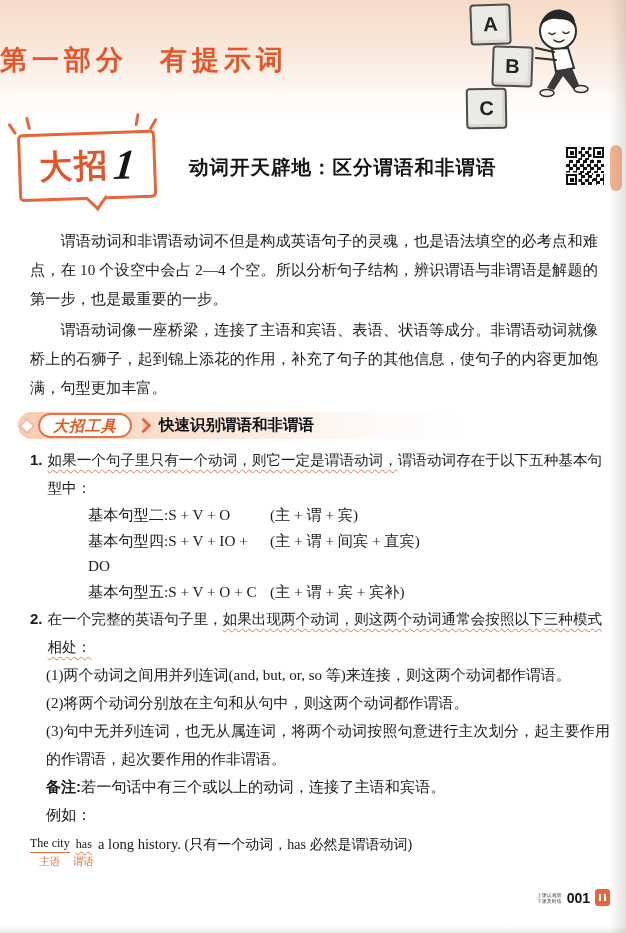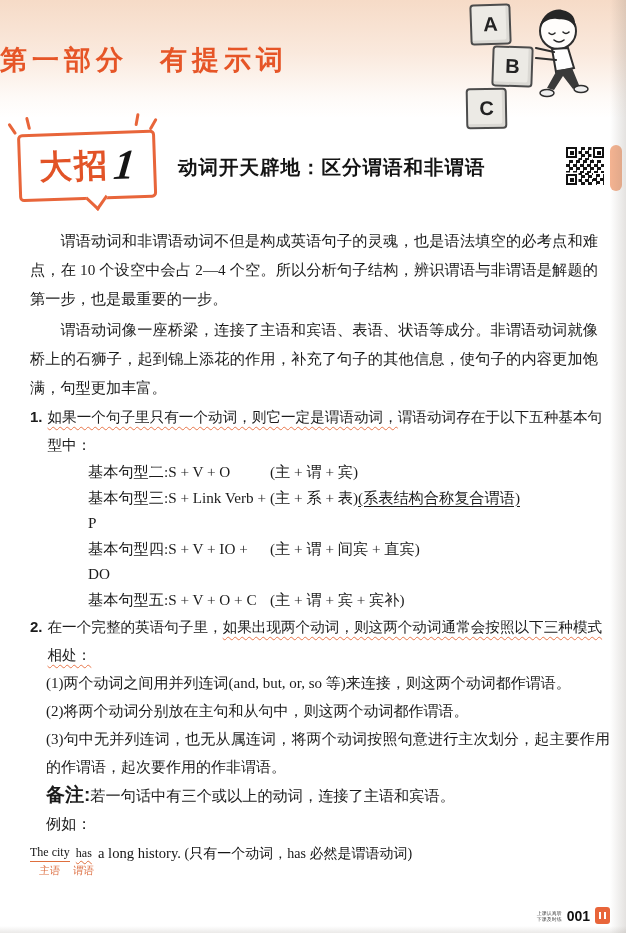--- a/index.html
+++ b/index.html
@@ -35,21 +35,21 @@
         background:#fff;border-right:3px solid #e8653a;border-bottom:3px solid #e8653a;
         transform:rotate(45deg) skewX(8deg);}
   .badge-text{font-weight:900;font-size:33px;color:#e25327;letter-spacing:2px;line-height:1;}
   .badge-num{font-family:"Liberation Serif",serif;font-style:italic;font-weight:700;font-size:42px;
         color:#151515;line-height:1;transform:skewX(-8deg);}
   .dash{position:absolute;width:3px;height:13px;background:#e8653a;border-radius:2px;}
   .d1{left:-6px;top:-12px;transform:rotate(-32deg);}
   .d2{left:10px;top:-17px;transform:rotate(-12deg);}
   .d3{right:10px;top:-17px;transform:rotate(12deg);}
   .d4{right:-6px;top:-12px;transform:rotate(32deg);}
-  .lesson-title{position:absolute;left:178px;top:32px;margin:0;
+  .lesson-title{position:absolute;left:189px;top:32px;margin:0;
         font-family:"Liberation Sans",sans-serif;font-weight:700;font-size:19.5px;color:#141414;
         letter-spacing:1px;}
   .qr{position:absolute;right:22px;top:25px;width:38px;height:38px;background:#fff;}
   .qr .nz{position:absolute;background:repeating-conic-gradient(#161616 0% 25%,#fff 0% 50%) 0 0/7px 7px;}
   .nz1{left:12px;top:0;width:15px;height:38px;}
   .nz2{left:0;top:13px;width:38px;height:13px;}
   .nz3{left:27px;top:27px;width:11px;height:11px;}
   .qr .f{position:absolute;width:11px;height:11px;background:#fff;border:2px solid #111;
         box-sizing:border-box;box-shadow:0 0 0 1.5px #fff;}
   .qr .f::after{content:"";position:absolute;inset:1.5px;background:#111;}
@@ -75,36 +75,36 @@
   
   .rule{display:flex;margin:1px 16px 0 30px;font-size:14.6px;line-height:28px;}
   .rule .num{font-family:"Liberation Sans",sans-serif;font-weight:700;font-size:15px;margin-right:5px;flex:none;}
   .wavy{text-decoration:underline;text-decoration-style:wavy;text-decoration-color:#e8764a;
         text-decoration-thickness:1px;text-underline-offset:4px;}
   .pattern-row{display:flex;margin-left:88px;font-size:15.2px;line-height:25.5px;}
   .pat-left{width:182px;flex:none;}
   .p-extra{text-decoration:underline;text-underline-offset:3px;}
   .sub{margin:0 16px 0 46px;font-size:15px;line-height:28px;text-align:justify;}
   .remark{margin-left:46px;font-size:15.2px;line-height:28px;}
-  .remark .rl{font-family:"Liberation Sans",sans-serif;font-weight:700;font-size:19px;}
+  .remark .rl{font-family:"Liberation Sans",sans-serif;font-weight:700;font-size:15px;}
   .ex-label{margin-left:46px;font-size:15.2px;line-height:28px;}
 
   
   .ex{margin:0 20px 3px 30px;font-size:14.6px;line-height:30px;color:#151515;}
   .tok{display:inline-block;vertical-align:-16px;text-align:center;line-height:normal;}
   .tok .en{display:block;font-size:12px;line-height:17px;}
   .u-s .en{border-bottom:1.5px solid #df6f3e;}
   .u-w .en{text-decoration:underline;text-decoration-style:wavy;text-decoration-color:#df6f3e;
         text-decoration-thickness:1px;text-underline-offset:3px;}
   .tok .ann{display:block;font-family:"Liberation Sans",sans-serif;font-size:10.5px;line-height:12px;
         color:#dd7043;margin-top:2px;white-space:nowrap;transform:skewX(-5deg);}
   .cn-note{font-size:14px;}
 
   
-  .page-footer{position:absolute;right:16px;bottom:9px;display:flex;align-items:center;gap:5px;}
+  .page-footer{position:absolute;right:16px;bottom:27px;display:flex;align-items:center;gap:5px;}
   .slogan{text-align:right;font-family:"Liberation Sans",sans-serif;font-size:5px;line-height:6px;color:#444;}
   .page-num{font-family:"Liberation Sans",sans-serif;font-weight:700;font-size:14px;color:#111;}
   .stamp{width:15px;height:17px;background:#e8653a;border-radius:3px;position:relative;}
   .stamp::after{content:"";position:absolute;left:4px;top:5px;width:7px;height:7px;
         background:linear-gradient(90deg,#fff 0 2px,transparent 2px 5px,#fff 5px 7px);}
 </style>
 </head>
 <body>
 
 <div class="page">
@@ -149,33 +149,35 @@
       <div class="f f-tl"></div>
       <div class="f f-tr"></div>
       <div class="f f-bl"></div>
     </div>
     <div class="bookmark"></div>
   </div>
 
   <p class="intro">谓语动词和非谓语动词不但是构成英语句子的灵魂，也是语法填空的必考点和难点，在 10 个设空中会占 2—4 个空。所以分析句子结构，辨识谓语与非谓语是解题的第一步，也是最重要的一步。</p>
   <p class="intro">谓语动词像一座桥梁，连接了主语和宾语、表语、状语等成分。非谓语动词就像桥上的石狮子，起到锦上添花的作用，补充了句子的其他信息，使句子的内容更加饱满，句型更加丰富。</p>
 
+  <div class="tool-strip">
+    <span class="dmd"></span>
+    <span class="tool-badge">大招工具</span>
+    <span class="arrow"></span>
+    <span class="tool-title">快速识别谓语和非谓语</span>
+  </div>
 
   <div class="rule">
     <span class="num">1.</span>
     <span><span class="wavy">如果一个句子里只有一个动词，则它一定是谓语动词，</span><span>谓语动词存在于以下五种基本句型中：</span></span>
   </div>
 
   <div class="pattern-row">
     <span class="pat-left"><span>基本句型二:</span><span>S + V + O</span></span>
     <span>(主 + 谓 + 宾)</span>
-  </div>
-  <div class="pattern-row">
-    <span class="pat-left"><span>基本句型三:</span><span>S + Link Verb + P</span></span>
-    <span><span>(主 + 系 + 表)</span><span class="p-extra">(系表结构合称复合谓语)</span></span>
   </div>
   <div class="pattern-row">
     <span class="pat-left"><span>基本句型四:</span><span>S + V + IO + DO</span></span>
     <span>(主 + 谓 + 间宾 + 直宾)</span>
   </div>
   <div class="pattern-row">
     <span class="pat-left"><span>基本句型五:</span><span>S + V + O + C</span></span>
     <span>(主 + 谓 + 宾 + 宾补)</span>
   </div>
 

